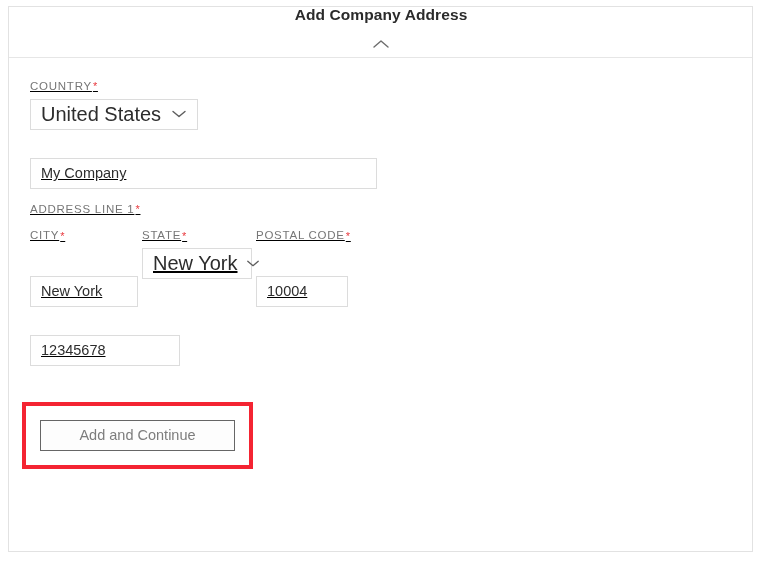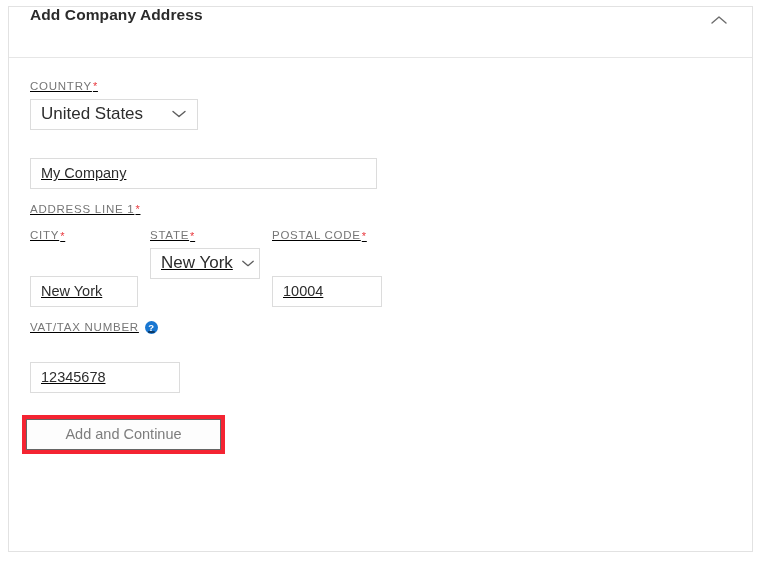--- a/index.html
+++ b/index.html
@@ -26,22 +26,24 @@
     box-sizing: border-box;
     background: #ffffff;
     border: 1px solid #e2e2e2;
   }
 
   .card-header {
     height: 51px;
     box-sizing: border-box;
     border-bottom: 1px solid #e6e6e6;
     display: flex;
+    align-items: center;
     justify-content: space-between;
     padding: 0 20px 0 21px;
+    flex-direction: column;
   }
 
   .card-title {
     font-size: 15.5px;
     font-weight: bold;
     color: #2b2b2b;
     letter-spacing: 0.1px;
     line-height: 1;
   }
 
@@ -118,57 +120,57 @@
     position: relative;
     display: inline-block;
     height: 31px;
   }
   .sel-box {
     box-sizing: border-box;
     height: 31px;
     width: 100%;
     border: 1px solid #dcdcdc;
     background: #ffffff;
-    font-size: 17px;
+    font-size: 20px;
     color: #2d2d2d;
     display: flex;
     align-items: center;
     padding: 0 10px;
     cursor: pointer;
     justify-content: space-between;
   }
   .sel-box .sel-val { white-space: nowrap; }
   .sel-chevron {
     display: flex;
     align-items: center;
     margin-left: 8px;
   }
 
   .w-country { width: 168px; }
   .w-full    { width: 347px; }
   .w-city    { width: 108px; }
   .w-state   { width: 110px; }
-  .w-postal  { width: 110px; }
+  .w-postal  { width: 92px; }
   .w-vat     { width: 150px; }
 
   .row-3 {
     display: flex;
-    gap: 12px;
+    gap: 4px;
     margin-bottom: 14px;
   }
   .row-3 .col { display: flex; flex-direction: column; }
 
   
   .btn-highlight {
     position: relative;
     display: inline-block;
-    margin-top: 8px;
+    margin-top: 22px;
     margin-left: -8px;
     border: 4px solid #f42432;
-    padding: 0;
+    padding: 14px;
     background: #ffffff;
   }
 
   .btn-add-continue {
     box-sizing: border-box;
     width: 195px;
     height: 31px;
     border: 1px solid #666666;
     background: #fdfdfd;
     font-family: "Liberation Sans", "DejaVu Sans", sans-serif;
@@ -264,26 +266,20 @@
         <div class="field-label">
           <span>POSTAL CODE</span>
             <span class="req">*</span>
         </div>
         <input class="txt-input w-postal" type="text" value="10004" style="">
       </div>
     </div>
 
     
     <div class="field-group">
-      <div class="field-label">
-        <span>VAT/TAX NUMBER</span>
-        <span class="help-icon">
-          <span>?</span>
-        </span>
-      </div>
       <input class="txt-input w-vat" type="text" value="12345678" style="">
     </div>
 
     
     <div class="btn-highlight">
       <div class="btn-add-continue">
         <span>Add and Continue</span>
       </div>
     </div>
 

